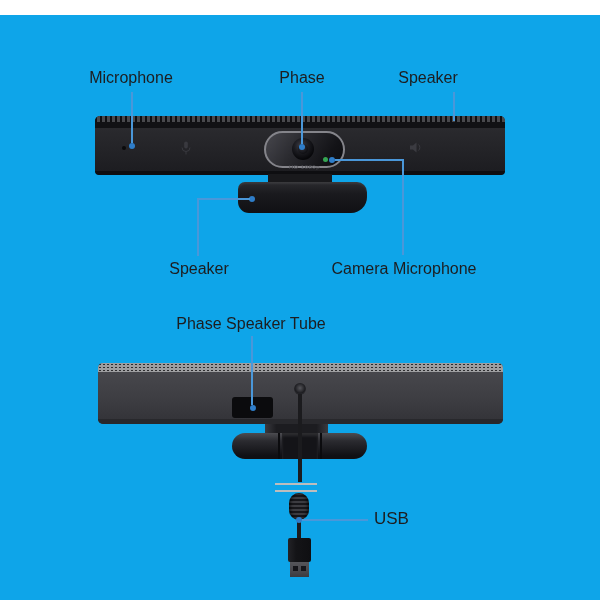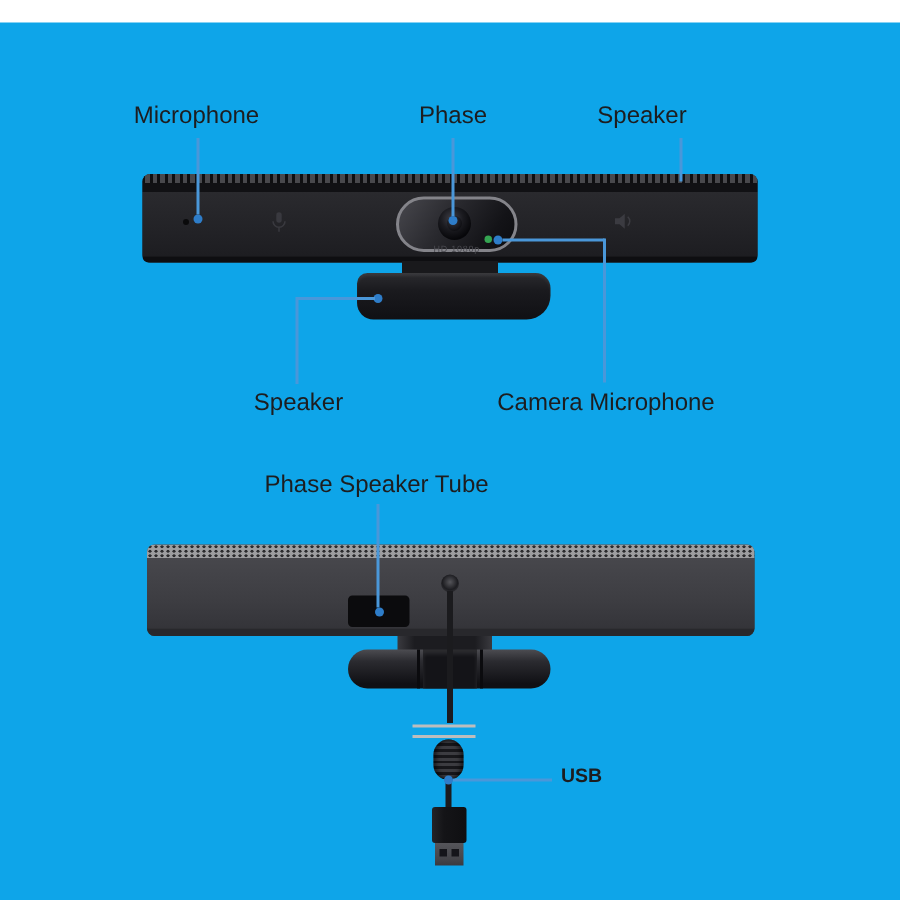--- a/index.html
+++ b/index.html
@@ -158,21 +158,21 @@
       <div class="seam" style="left:88px;"></div>
     </div>
 
     <div class="break-line" style="top:468px;"></div>
     <div class="break-line" style="top:475px;"></div>
 
     <div class="ferrite"></div>
 
     <div class="leader-dot ann" style="left:296px;top:502px;"></div>
     <div class="leader-h ann" style="left:302px;top:504px;width:66px;"></div>
-    <div class="label ann" style="left:374px;top:494px;transform:none;font-size:13px;font-weight:bold;">USB</div>
+    <div class="label ann" style="left:374px;top:494px;transform:none;font-size:17px;">USB</div>
 
     <div class="cable" style="left:297px;top:503px;height:21px;"></div>
 
     <div class="usb-body"></div>
     <div class="usb-shield">
       <div class="usb-hole" style="left:3px;top:4px;position:absolute;"></div>
       <div class="usb-hole" style="left:11px;top:4px;position:absolute;"></div>
     </div>
   </div>
 

